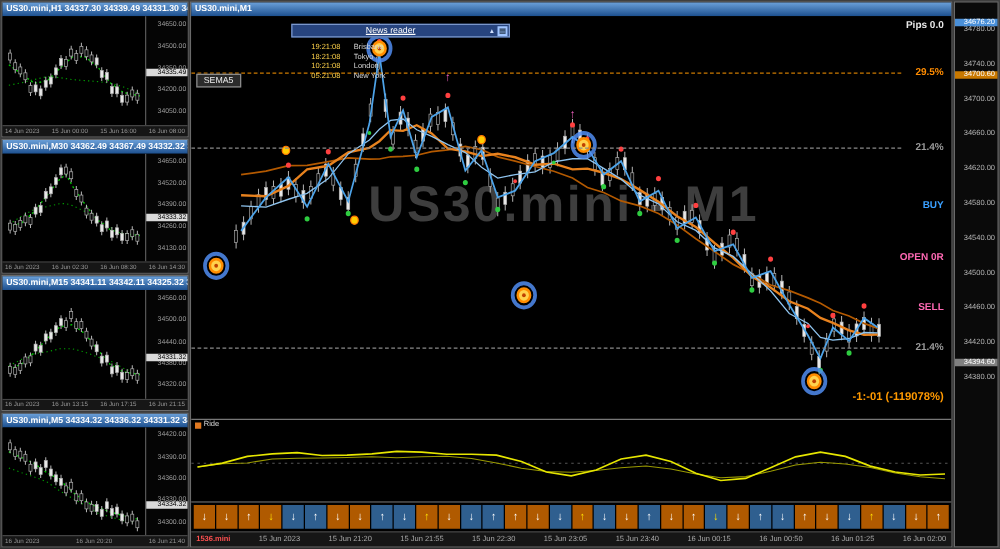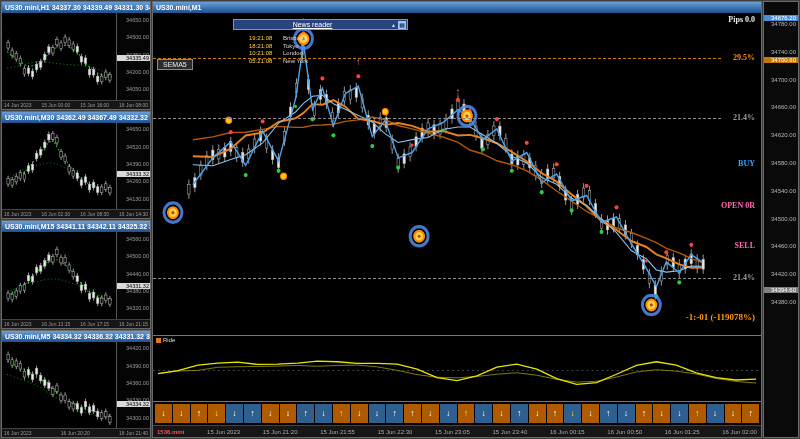--- a/index.html
+++ b/index.html
@@ -54,21 +54,21 @@
 
   .sema-btn {
     position:absolute; left:4px; top:46px;
     background:#2b2b2b; border:1px solid #8a8a8a; color:#eee;
     font-size:7px; padding:1px 5px; font-family:inherit;
   }
 
   .dash-line { position:absolute; left:0; right:40px; border-top:1px dashed #8a8a8a; height:0; }
   .dash-line.orange { border-top-color:#cc7a00; }
 
-  .ov { position:absolute; right:6px; font-size:8px; font-weight:bold; text-align:right;font-family:Liberation Serif, serif; }
+  .ov { position:absolute; right:6px; font-size:8px; font-weight:bold; text-align:right; }
   .ov-pips { top:2px; color:#e8e8e8; }
   .ov-pct-top { top:40px; color:#ff8c00; }
   .ov-pct-mid { top:100px; color:#9a9a9a; }
   .ov-buy { top:146px; color:#3aa0ff; }
   .ov-open { top:188px; color:#ff69b4; }
   .ov-sell { top:228px; color:#ff69b4; }
   .ov-pct-bot { top:260px; color:#9a9a9a; }
   .ov-pnl { bottom:13px; color:#ff9900; font-size:9px; }
 
   .osc-window { height:66px; flex:0 0 66px; position:relative; border-top:1px solid #777; background:#000; }
@@ -393,20 +393,21 @@
           <span>16 Jun 20:20</span>
           <span>16 Jun 21:40</span>
         </div>
     </div>
   </div>
 
   <div class="main-window">
     <div class="titlebar"><span>US30.mini,M1</span></div>
 
     <div class="main-body">
+      <div class="watermark">US30.mini - M1</div>
       <svg id="main-svg" viewBox="0 0 610 300" preserveAspectRatio="none">
           <line x1="36" y1="155.1637974265389" x2="36" y2="173.1637974265389" stroke="#b5b5b5" stroke-width="0.8"></line>
           <rect x="34.8" y="159.6637974265389" width="2.4" height="9" fill="#0a0a0a" stroke="#b5b5b5" stroke-width="0.5"></rect>
           <line x1="42" y1="149.00358548496254" x2="42" y2="167.00358548496254" stroke="#b5b5b5" stroke-width="0.8"></line>
           <rect x="40.8" y="153.50358548496254" width="2.4" height="9" fill="#e8e8e8" stroke="#b5b5b5" stroke-width="0.5"></rect>
           <line x1="48" y1="137.47544681292877" x2="48" y2="155.47544681292877" stroke="#b5b5b5" stroke-width="0.8"></line>
           <rect x="46.8" y="141.97544681292877" width="2.4" height="9" fill="#0a0a0a" stroke="#b5b5b5" stroke-width="0.5"></rect>
           <line x1="54" y1="128.5223969176074" x2="54" y2="146.5223969176074" stroke="#b5b5b5" stroke-width="0.8"></line>
           <rect x="52.8" y="133.0223969176074" width="2.4" height="9" fill="#0a0a0a" stroke="#b5b5b5" stroke-width="0.5"></rect>
           <line x1="60" y1="123.20605475574192" x2="60" y2="141.20605475574192" stroke="#b5b5b5" stroke-width="0.8"></line>

